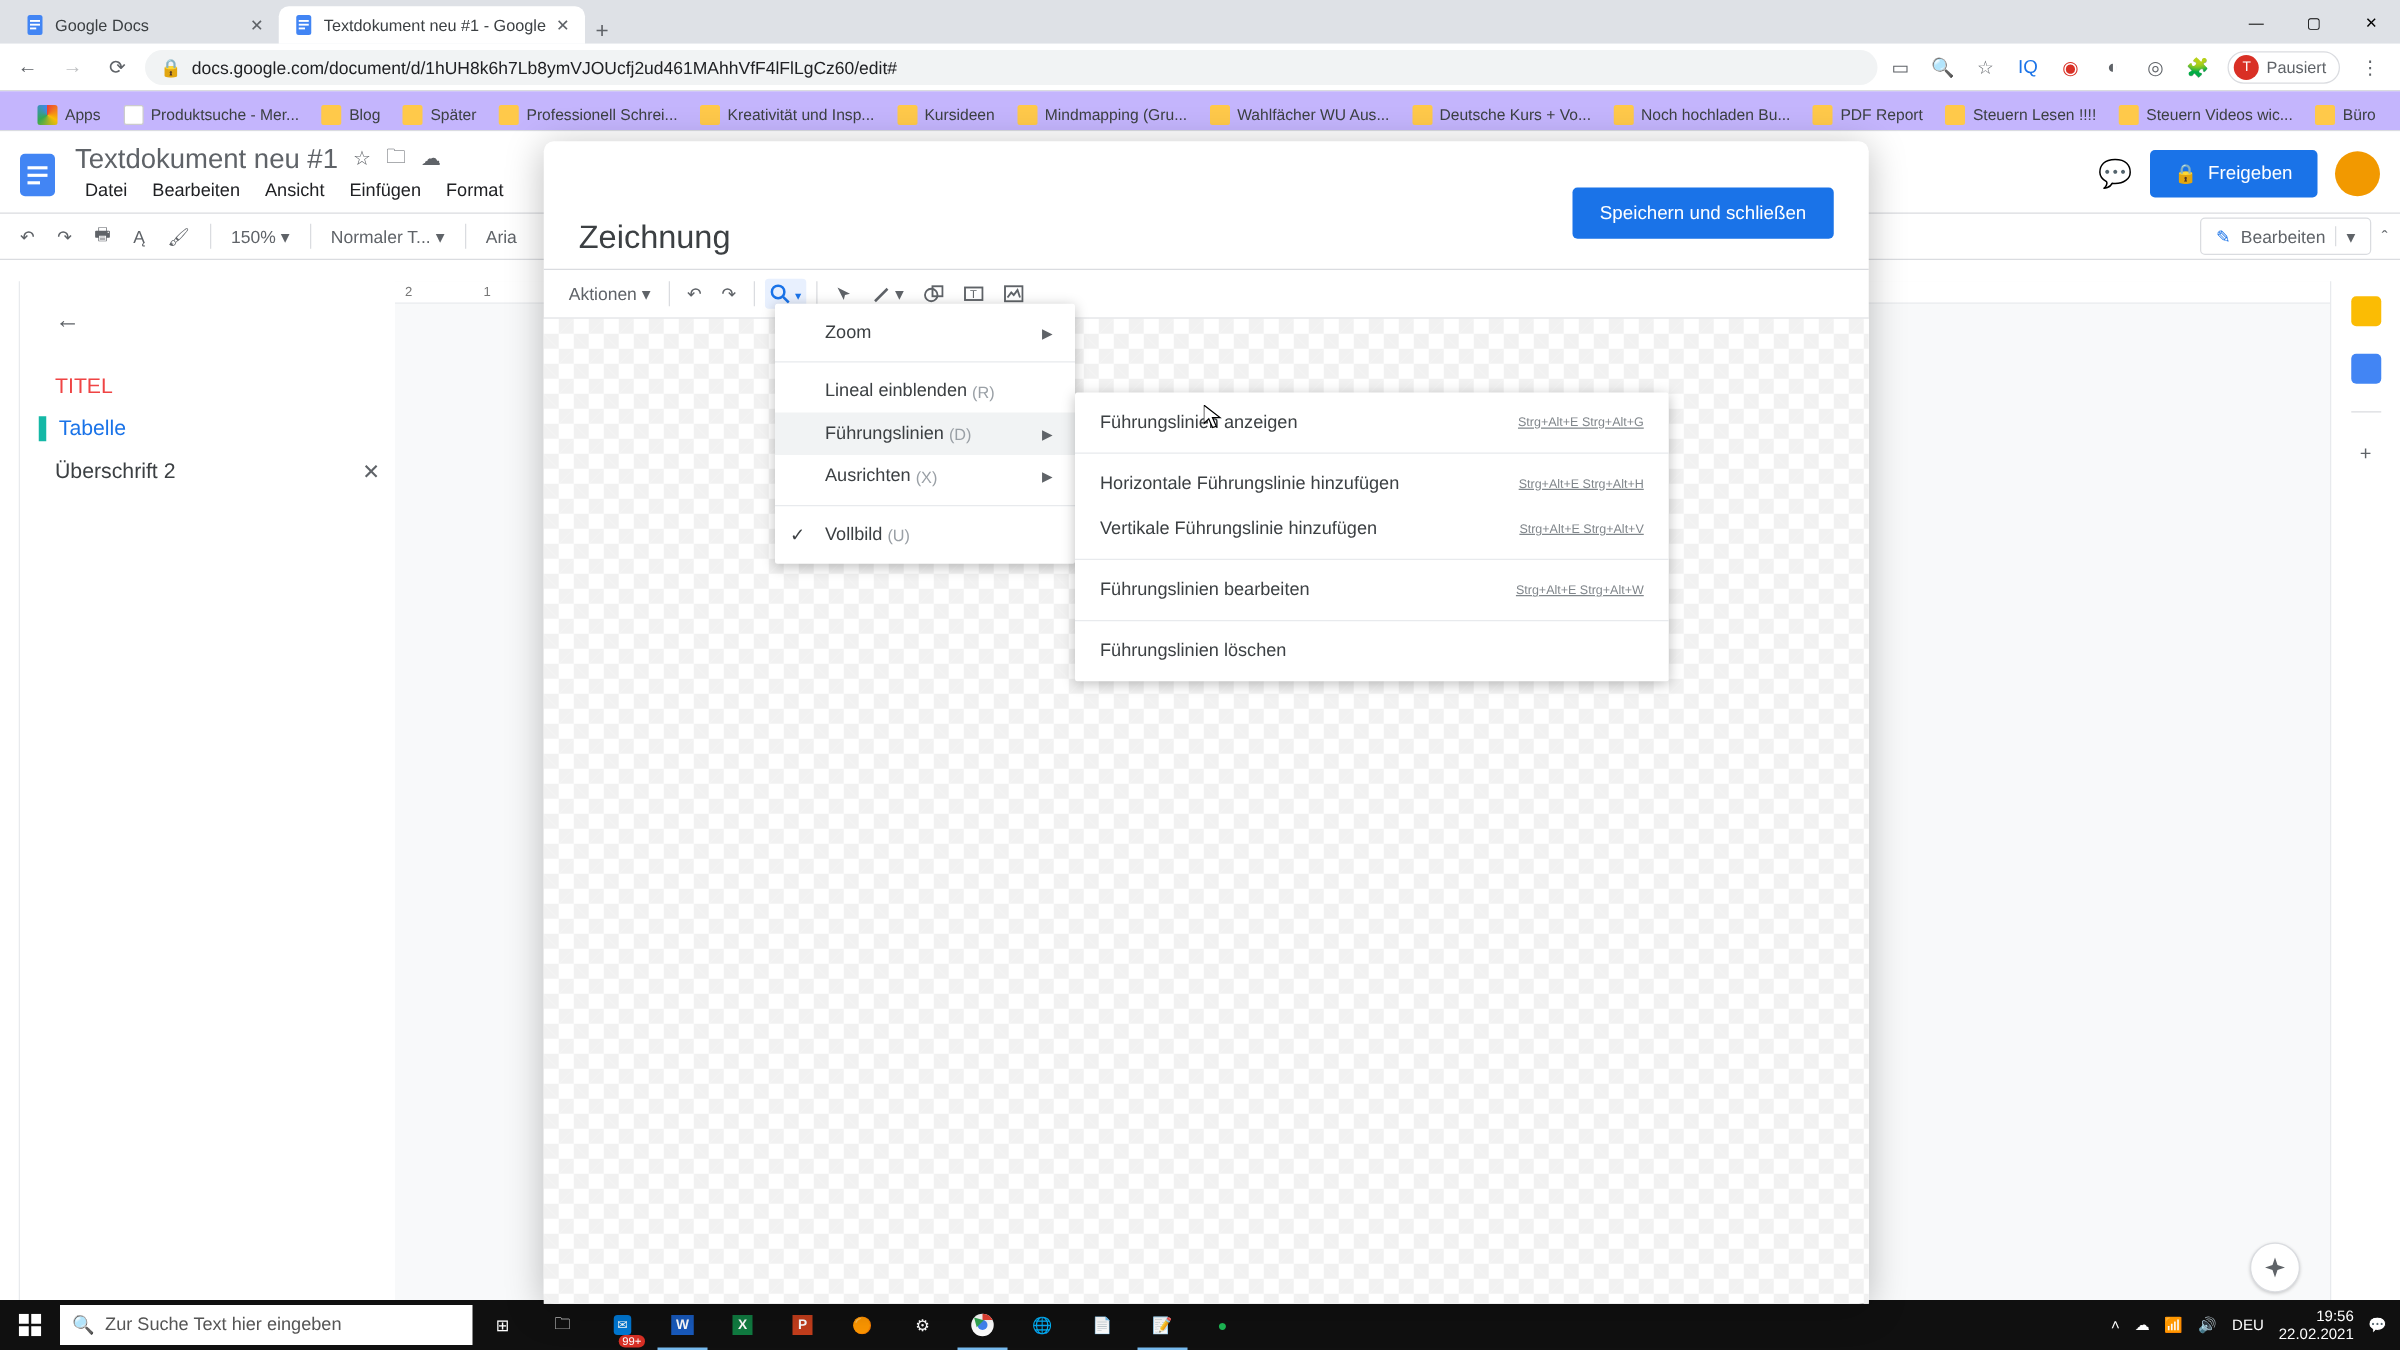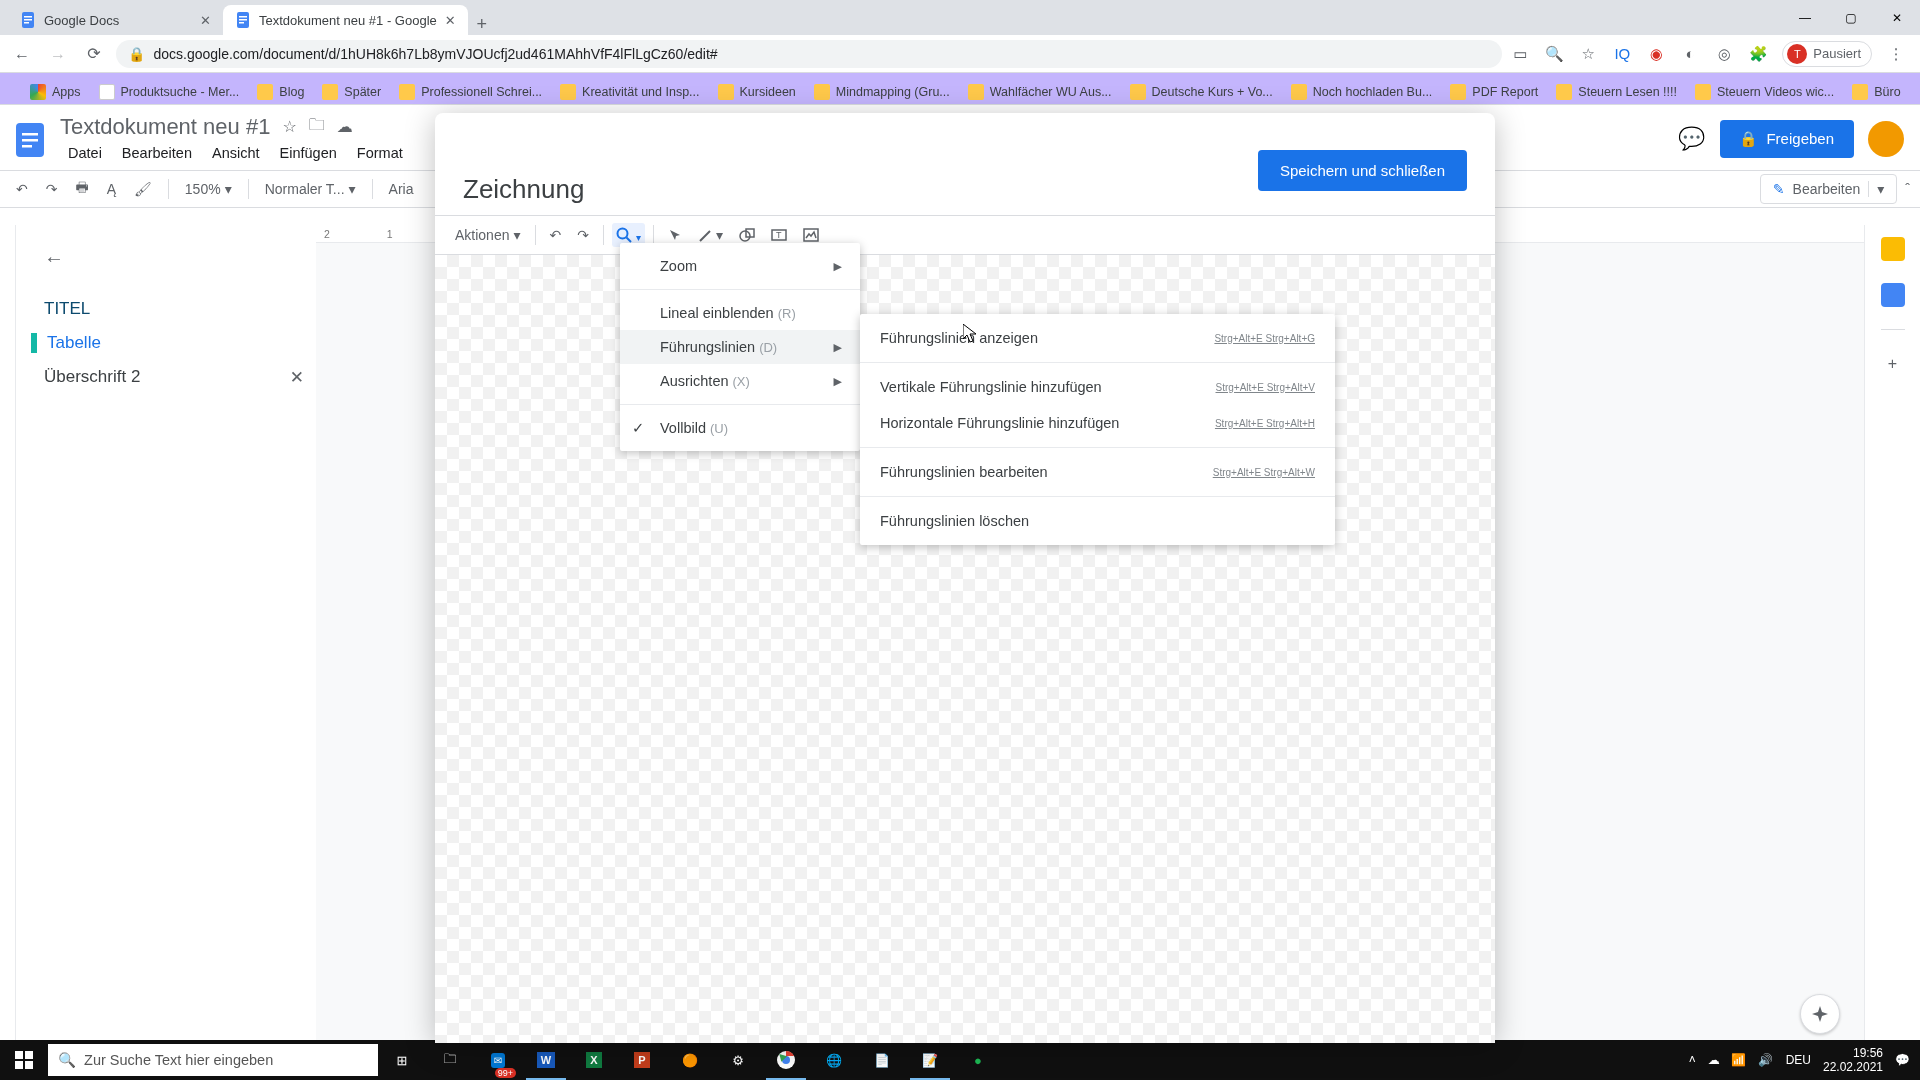--- a/index.html
+++ b/index.html
@@ -47,21 +47,21 @@
   .tb-sep { width:1px; height:20px; background:#dadce0; margin:0 4px;}
   .tb-right { margin-left:auto; display:flex; align-items:center; gap:8px;}
   .edit-pill { border:1px solid #dadce0; border-radius:4px; padding:6px 12px; display:flex; align-items:center; gap:8px; font-size:14px;}
 
   .docs-body { position:absolute; top:120px; left:0; right:0; bottom:0; display:flex; }
   .ruler-v { width:16px; background:#fff; border-right:1px solid #e8eaed;}
   .outline { width:300px; padding:24px 12px 0 28px; position:relative;}
   .outline-back { color:#5f6368; font-size:20px; position:absolute; left:28px; top:20px;}
   .outline-list { margin-top:50px; display:flex; flex-direction:column; gap:14px;}
   .ol-item { font-size:17px; color:#3c4043;}
-  .ol-item.titel { font-weight:400; color:#0c4a6e;}
+  .ol-item.titel { font-weight:400; color:#ef4444;}
   .ol-item.link { color:#1a73e8;}
   .ol-item .x { float:right; color:#5f6368;}
   .doc-canvas { flex:1; background:#f8f9fa; position:relative;}
   .ruler-h { height:18px; background:#fff; border-bottom:1px solid #e8eaed; font-size:10.5px; color:#777; display:flex; align-items:center; padding-left:8px; gap:57px;}
   .sidepanel { width:56px; background:#fff; border-left:1px solid #e8eaed; display:flex; flex-direction:column; align-items:center; padding-top:12px; gap:22px;}
   .sidepanel .sp { width:24px; height:24px; border-radius:4px;}
 
   
   .modal { position:absolute; left:435px; top:113px; width:1060px; height:930px; background:#fff; box-shadow:0 4px 30px rgba(0,0,0,.25); border-radius:8px; display:flex; flex-direction:column; z-index:50;}
   .modal-head { display:flex; align-items:center; padding:22px 28px 10px; }
@@ -412,26 +412,26 @@
   </div>
 </div>
 
 <div class="menu submenu">
   <div class="mi">
     <span>Führungslinien anzeigen</span>
     <span class="sc">Strg+Alt+E Strg+Alt+G</span>
   </div>
   <div class="sep"></div>
   <div class="mi">
+    <span>Horizontale Führungslinie hinzufügen</span>
+    <span class="sc">Strg+Alt+E Strg+Alt+H</span>
+  </div>
+  <div class="mi">
     <span>Vertikale Führungslinie hinzufügen</span>
     <span class="sc">Strg+Alt+E Strg+Alt+V</span>
-  </div>
-  <div class="mi">
-    <span>Horizontale Führungslinie hinzufügen</span>
-    <span class="sc">Strg+Alt+E Strg+Alt+H</span>
   </div>
   <div class="sep"></div>
   <div class="mi">
     <span>Führungslinien bearbeiten</span>
     <span class="sc">Strg+Alt+E Strg+Alt+W</span>
   </div>
   <div class="sep"></div>
   <div class="mi">
     <span>Führungslinien löschen</span>
   </div>

